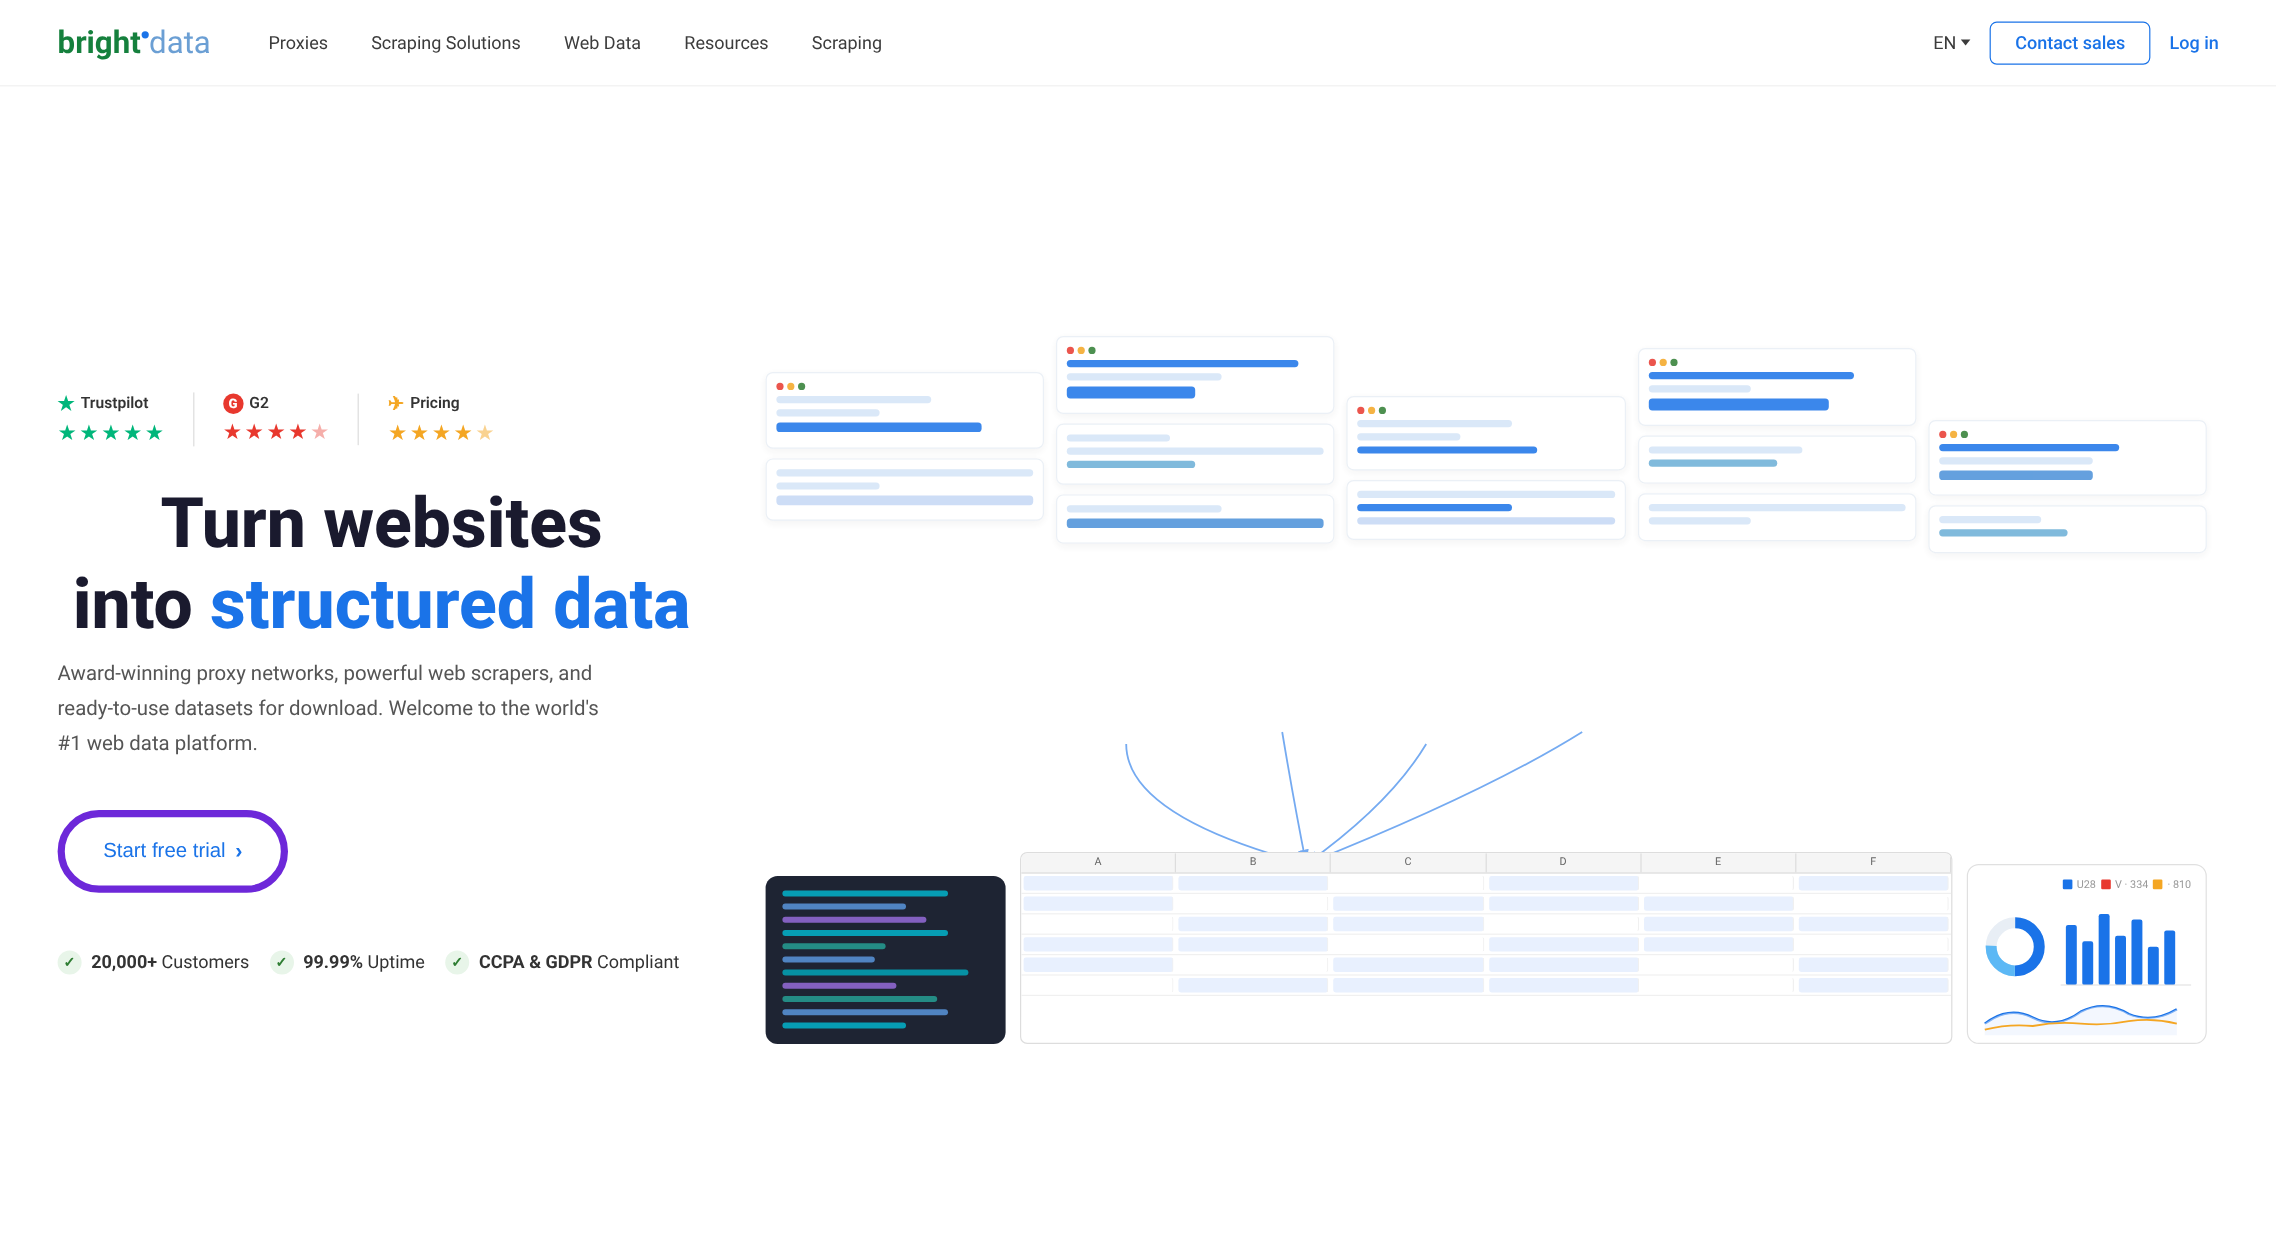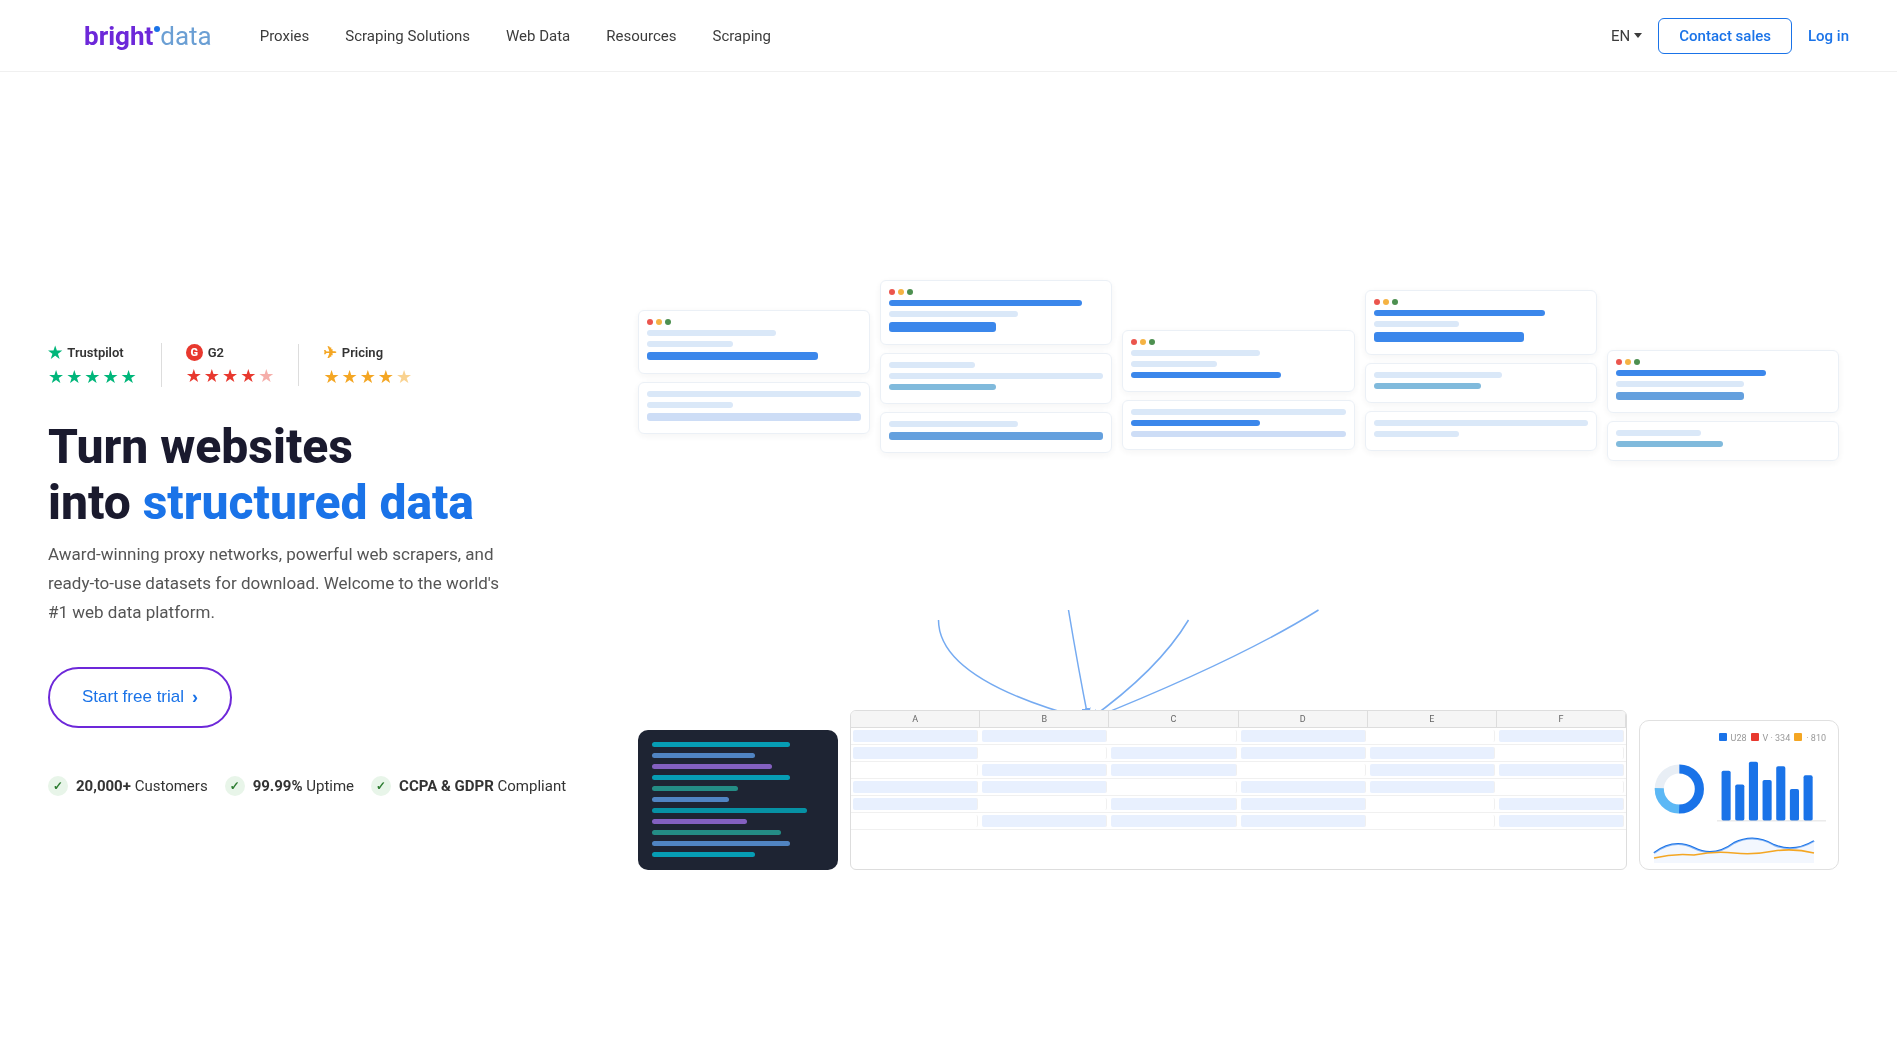--- a/index.html
+++ b/index.html
@@ -19,22 +19,21 @@
     }
     .logo {
       display: flex;
       align-items: center;
       margin-right: 48px;
       text-decoration: none;
     }
     .logo-bright {
       font-size: 26px;
       font-weight: 700;
-      color: #6d28d9;
-      margin-left: 36px;
+      color: #15803d;
     }
     .logo-data {
       font-size: 26px;
       font-weight: 400;
       color: #6b9fd4;
     }
     .logo-dot {
       width: 6px;
       height: 6px;
       background: #1a73e8;
@@ -143,45 +142,46 @@
       margin-bottom: 4px;
     }
     .stars { display: flex; gap: 2px; }
     .star { font-size: 18px; }
     .star-green { color: #00b67a; }
     .star-red { color: #e8382e; }
     .star-orange { color: #f4a623; }
 
     
     .hero-heading {
-      font-size: 48px;
+      font-size: 58px;
       font-weight: 800;
       line-height: 1.15;
       color: #1a1a2e;
       margin-bottom: 10px;
+      text-align: center;
     }
     .hero-heading-blue { color: #1a73e8; }
     .hero-subtext {
       font-size: 17px;
       line-height: 1.7;
       color: #555;
       margin-bottom: 40px;
       max-width: 460px;
     }
 
     
     .cta-buttons {
       display: flex;
       align-items: center;
       gap: 16px;
       margin-bottom: 48px;
     }
     .btn-trial {
       padding: 18px 32px;
-      border: 2px solid #6d28d9;
+      border: 6px solid #6d28d9;
       border-radius: 50px;
       color: #1a73e8;
       font-size: 17px;
       font-weight: 500;
       cursor: pointer;
       background: transparent;
       display: flex;
       align-items: center;
       gap: 8px;
       white-space: nowrap;

